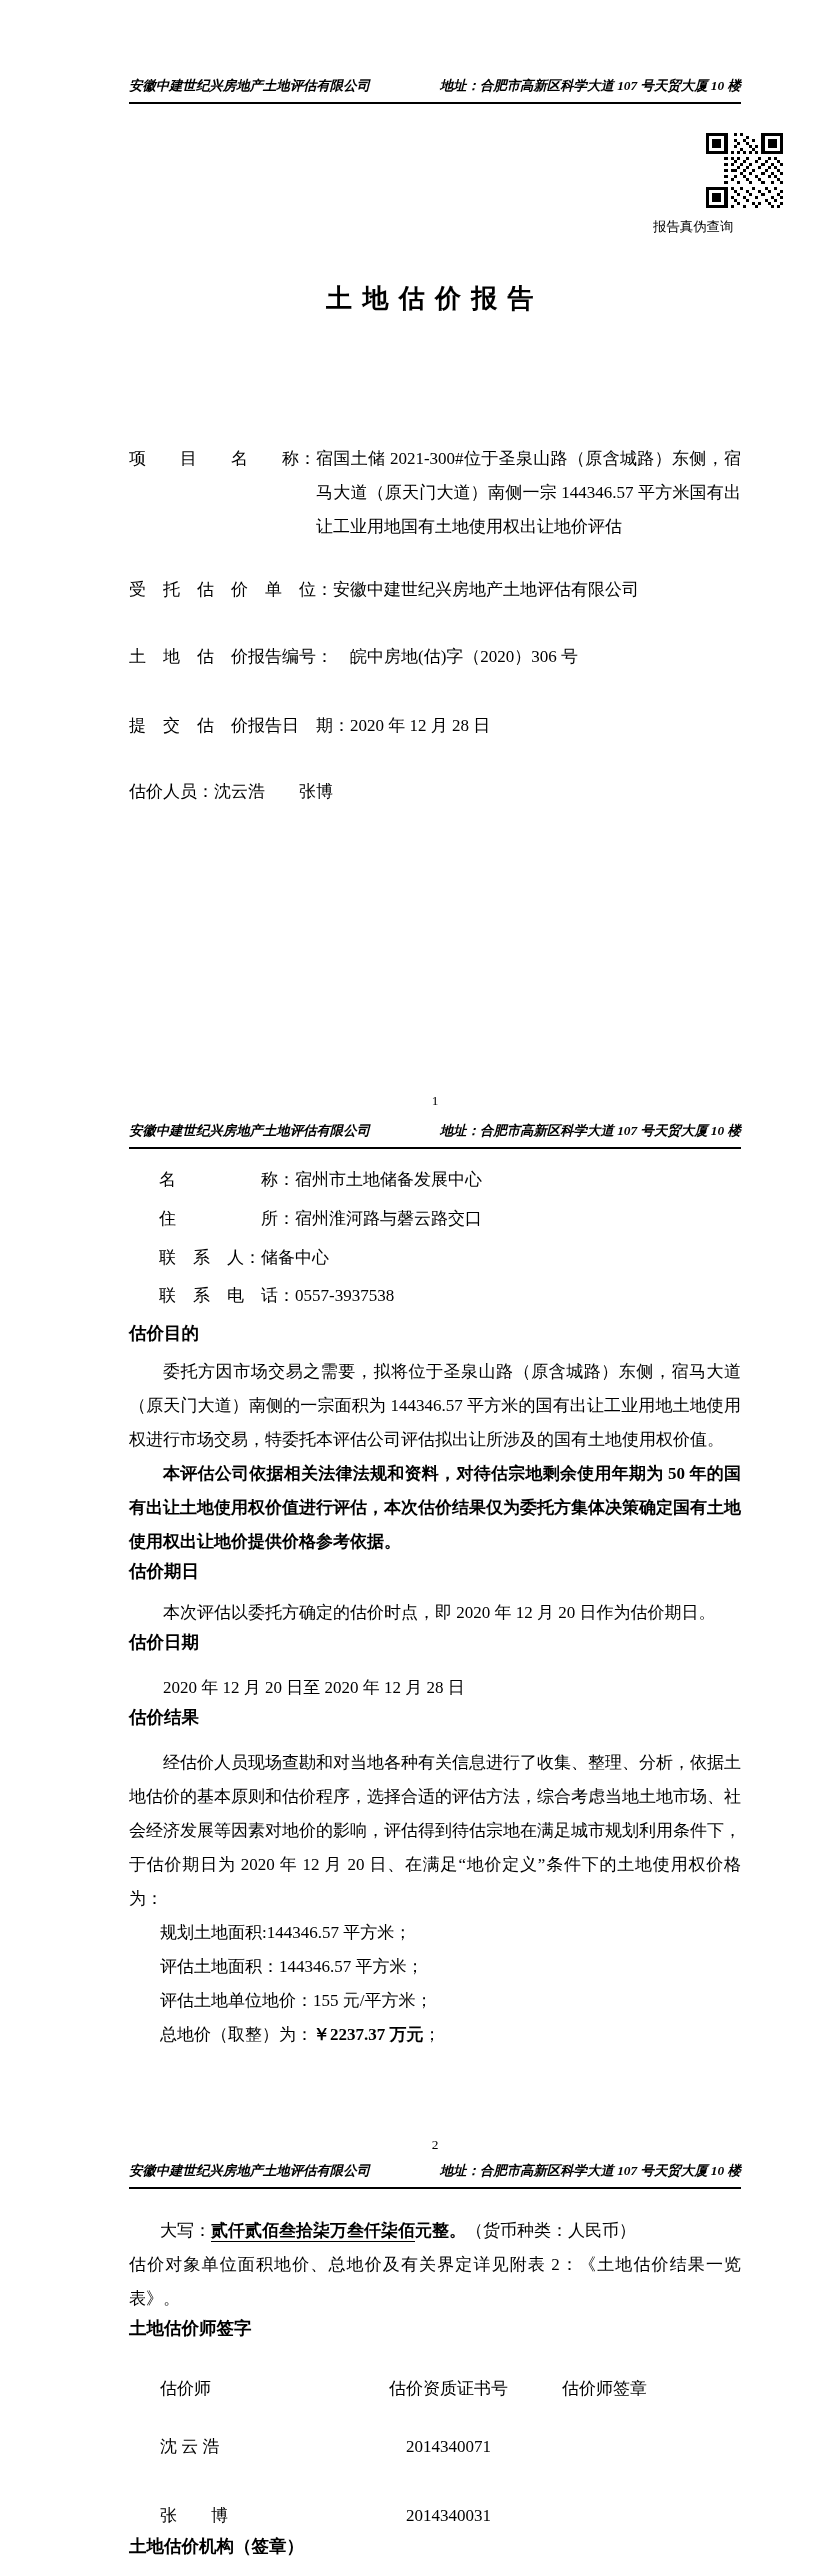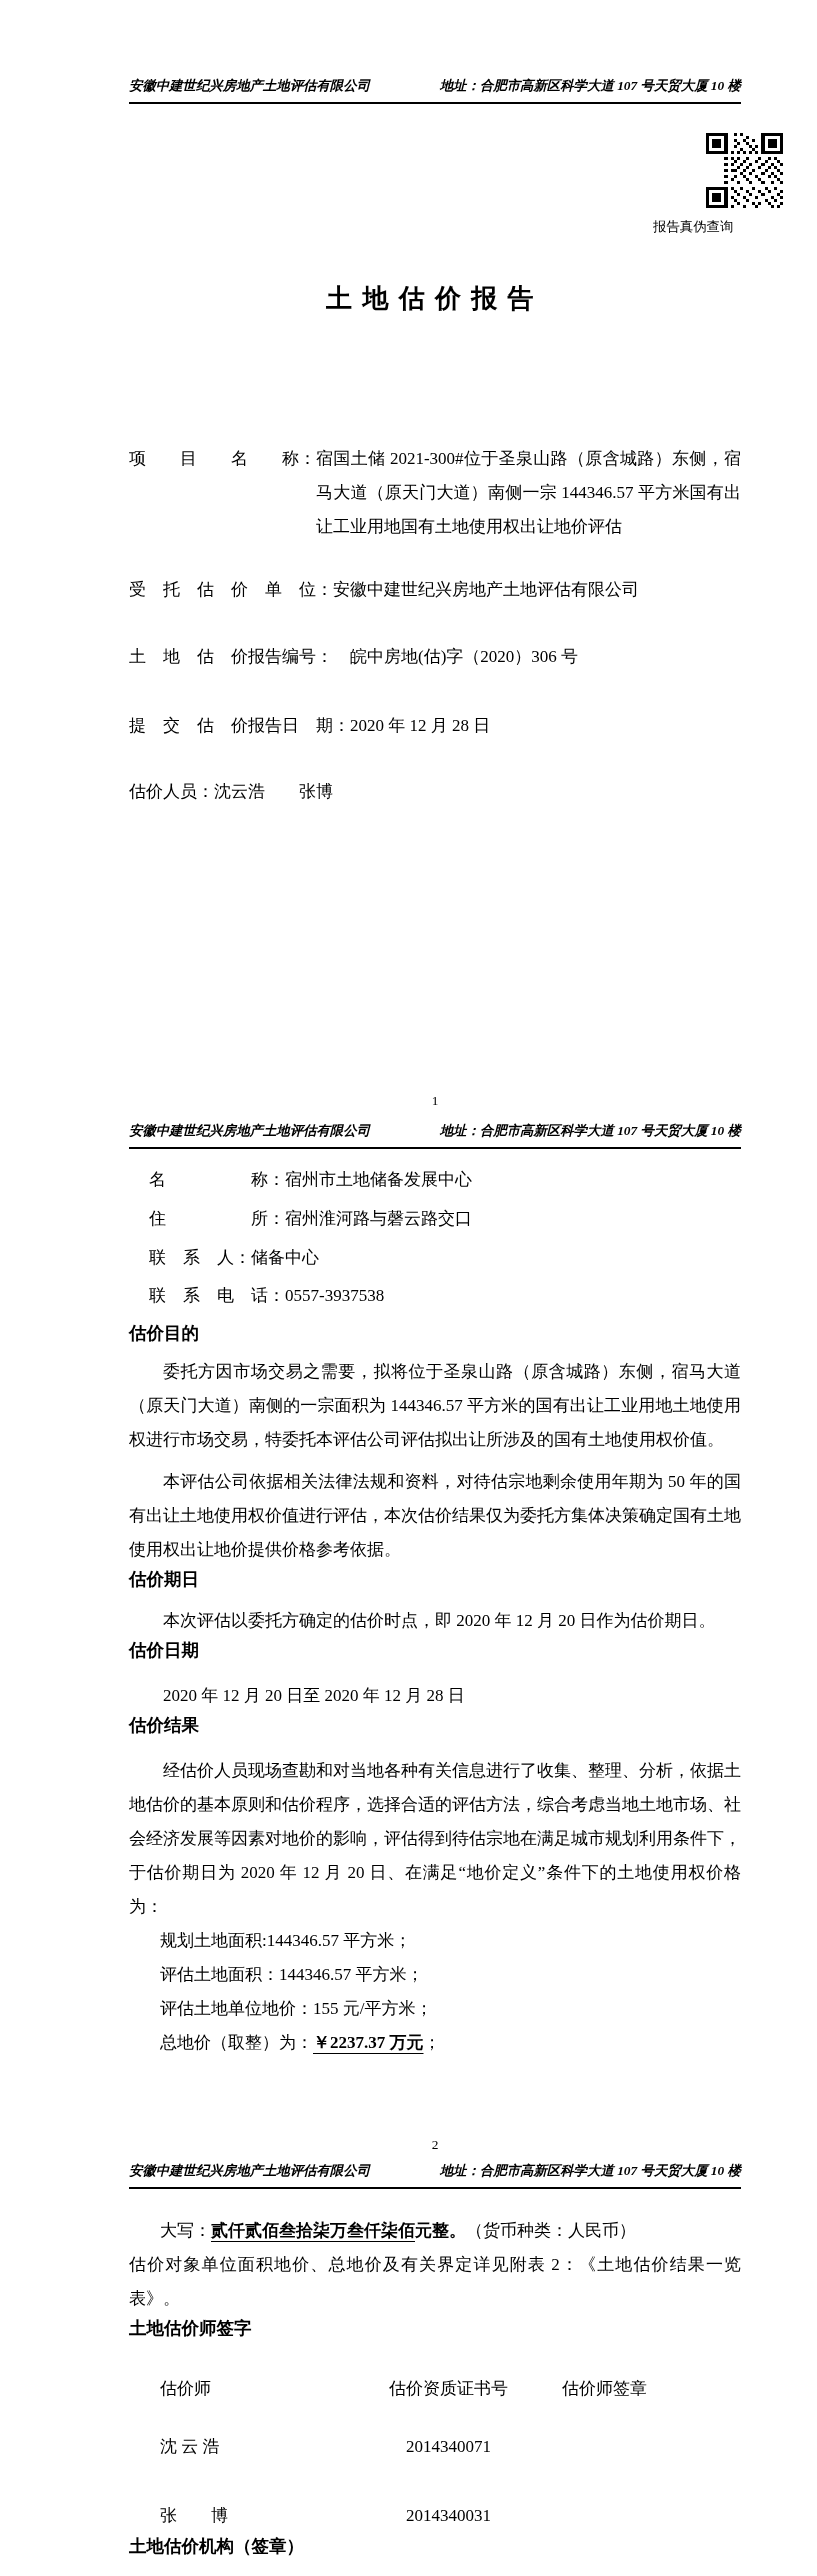--- a/index.html
+++ b/index.html
@@ -39,30 +39,30 @@
   .page-num{
     position:absolute;left:129px;right:77px;text-align:center;
     font-size:13.4px;line-height:15.5px;
   }
   .page-1 .page-num{top:1093px;}
   .page-2 .page-num{top:1024px;}
   .qr-box{position:absolute;left:706px;top:133px;width:77px;height:75px;}
   .qr-box svg{display:block;width:77px;height:75px;}
   .qr-caption{position:absolute;left:653px;top:219px;font-size:13.4px;line-height:15.5px;}
   .client-heading{margin-top:26px;}
-  .client-lines{margin-top:14.4px;margin-left:20px;}
+  .client-lines{margin-top:14.4px;margin-left:30px;}
   .client-lines .cl-line + .cl-line{margin-top:4.6px;}
   .sec-purpose-h{margin-top:8px;}
   .purpose-p1{margin-top:10.3px;}
-  .purpose-p2{margin-top:8px;}
+  .purpose-p2{margin-top:0;font-weight:bold;}
   .vd-p{margin-top:12.4px;}
   .wp-p{margin-top:17px;text-indent:34px;}
   .result-p{margin-top:17px;}
   .result-items{margin-left:31px;}
-  .u-val{font-weight:bold;text-decoration:underline;text-decoration-thickness:1.3px;text-underline-offset:4.6px;}
+  .u-val{font-weight:bold;text-decoration-thickness:1.3px;text-underline-offset:4.6px;}
   .amount-line{margin-top:25px;padding-left:31px;}
   .amount-emph{font-weight:bold;text-decoration:underline;text-decoration-thickness:1.3px;text-underline-offset:4.6px;}
   .amount-bold{font-weight:bold;}
   .signer-table{margin-top:32px;}
   .sg-row{display:grid;grid-template-columns:31px 175px 227px auto;}
   .sg-row .c1{grid-column:2;}
   .sg-row .c2{grid-column:3;text-align:center;}
   .sg-row .c3{grid-column:4;}
   .sg-row-1{margin-top:24px;}
   .sg-row-2{margin-top:35px;}

